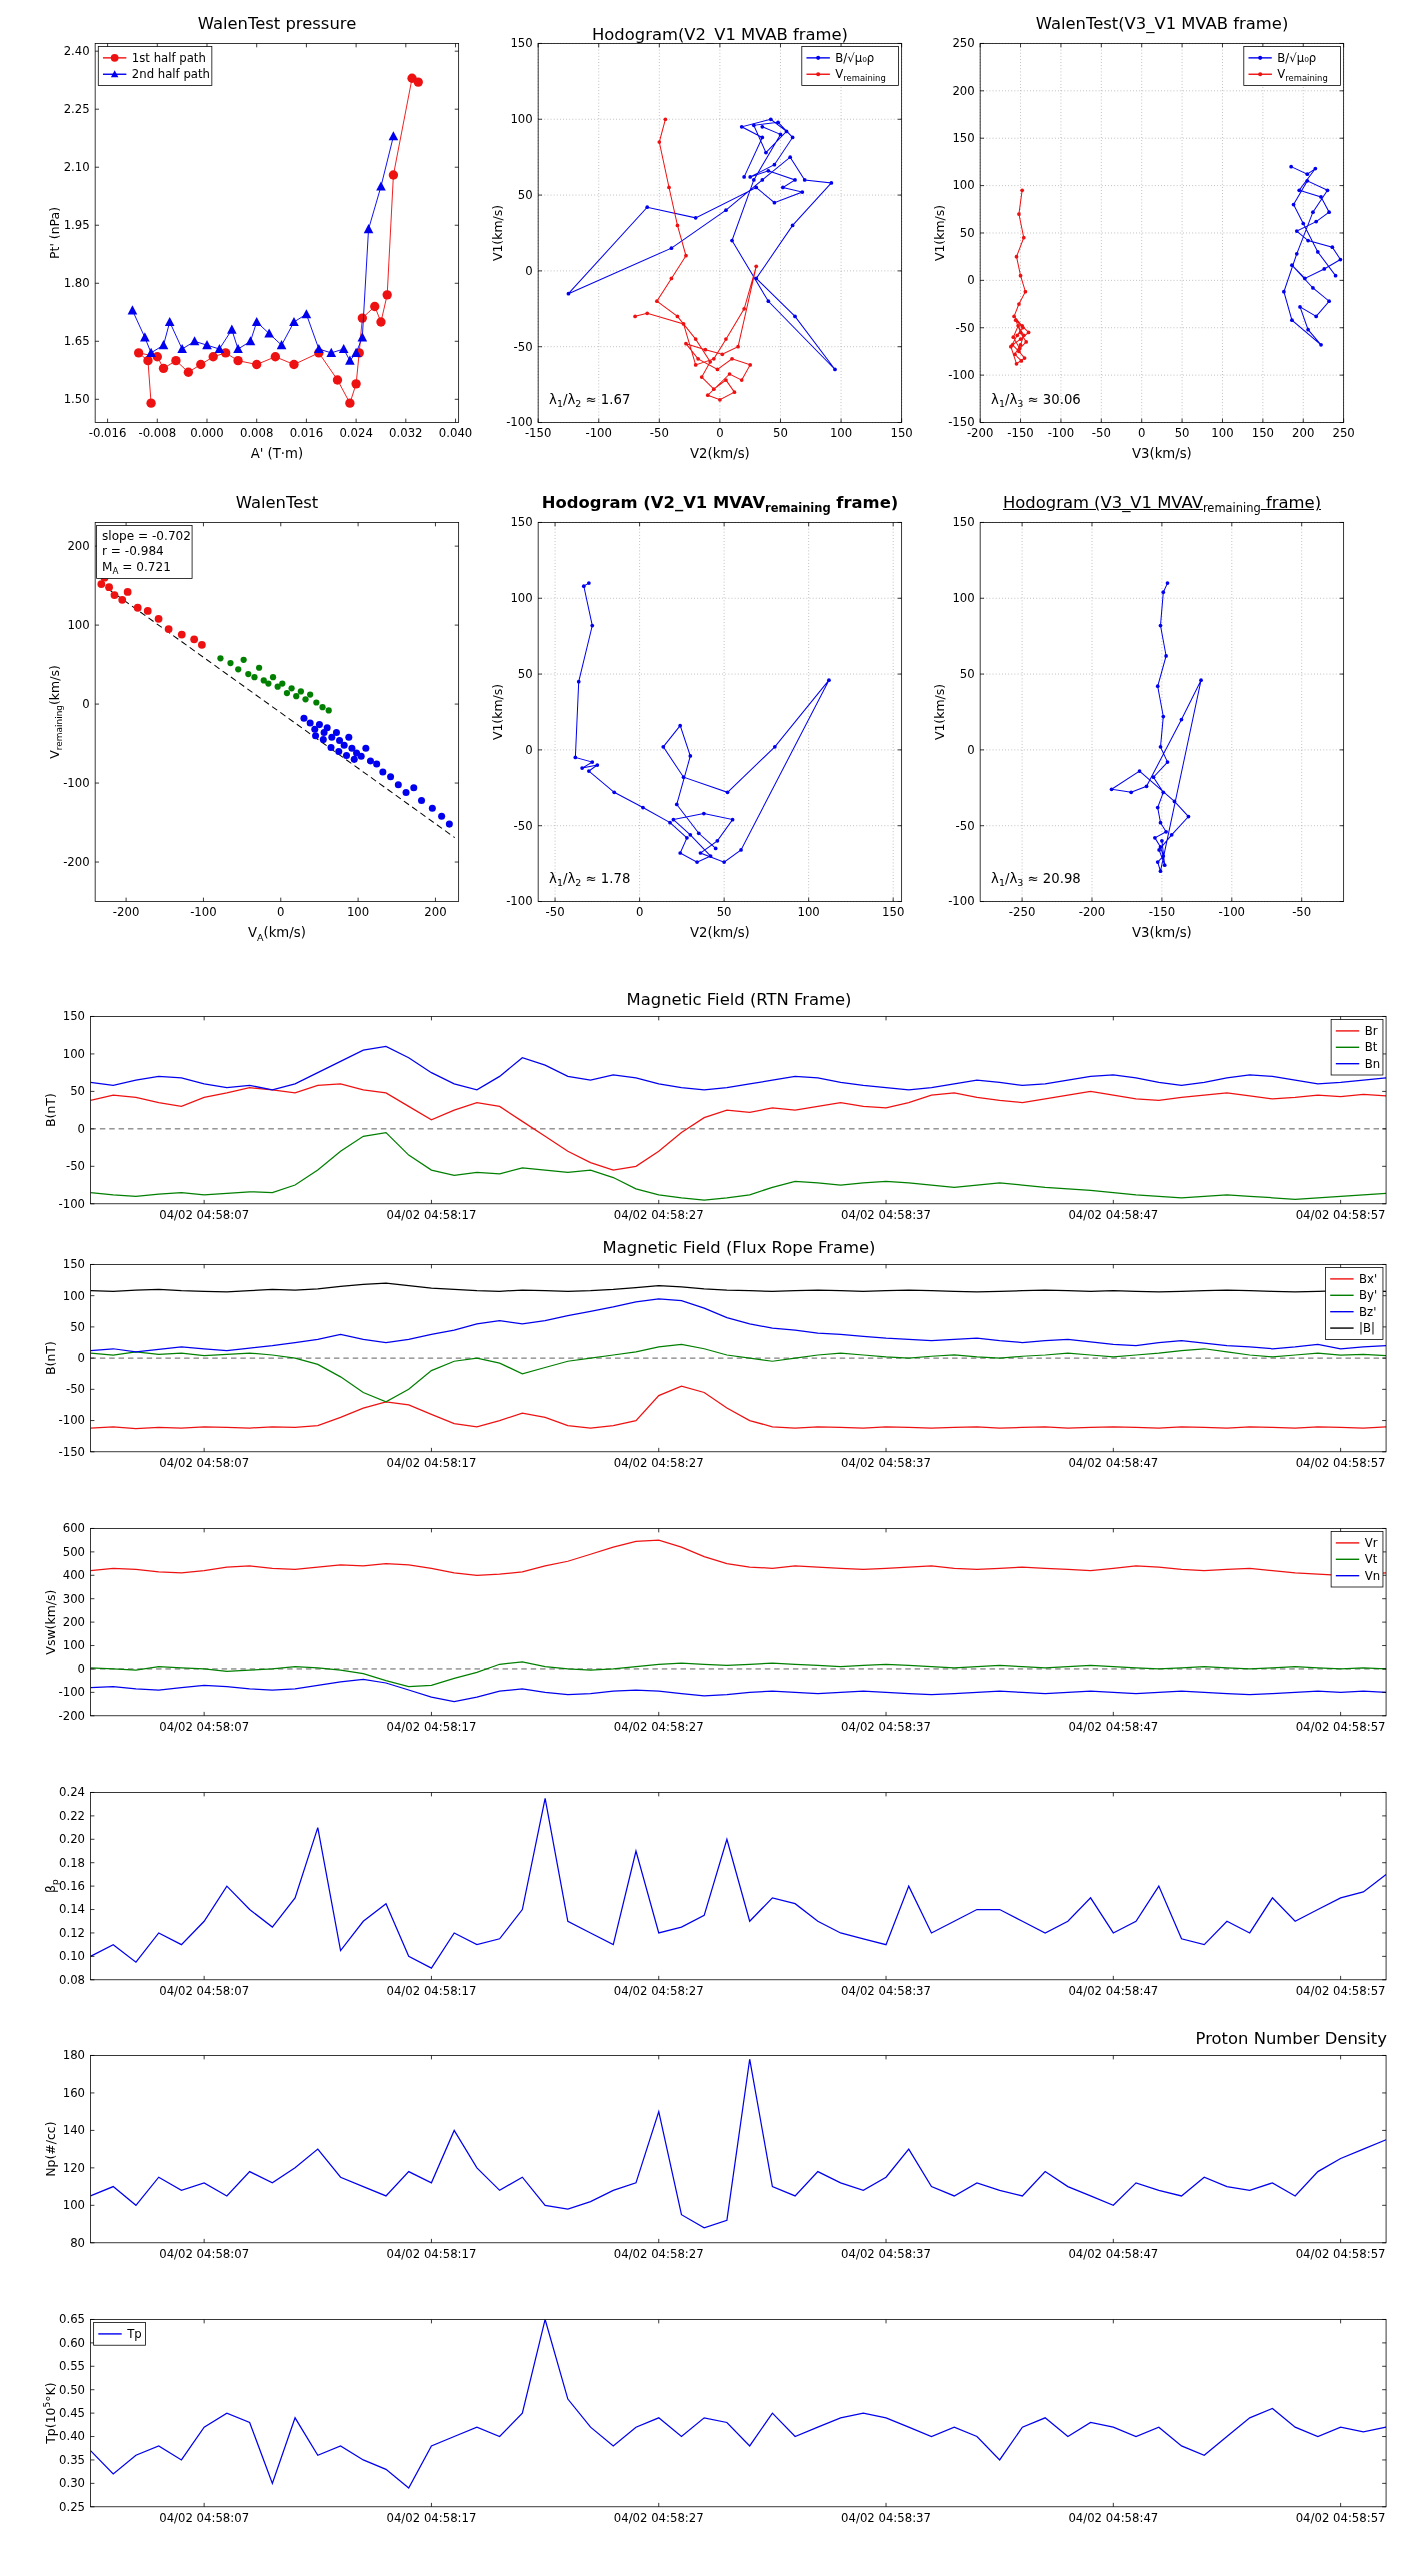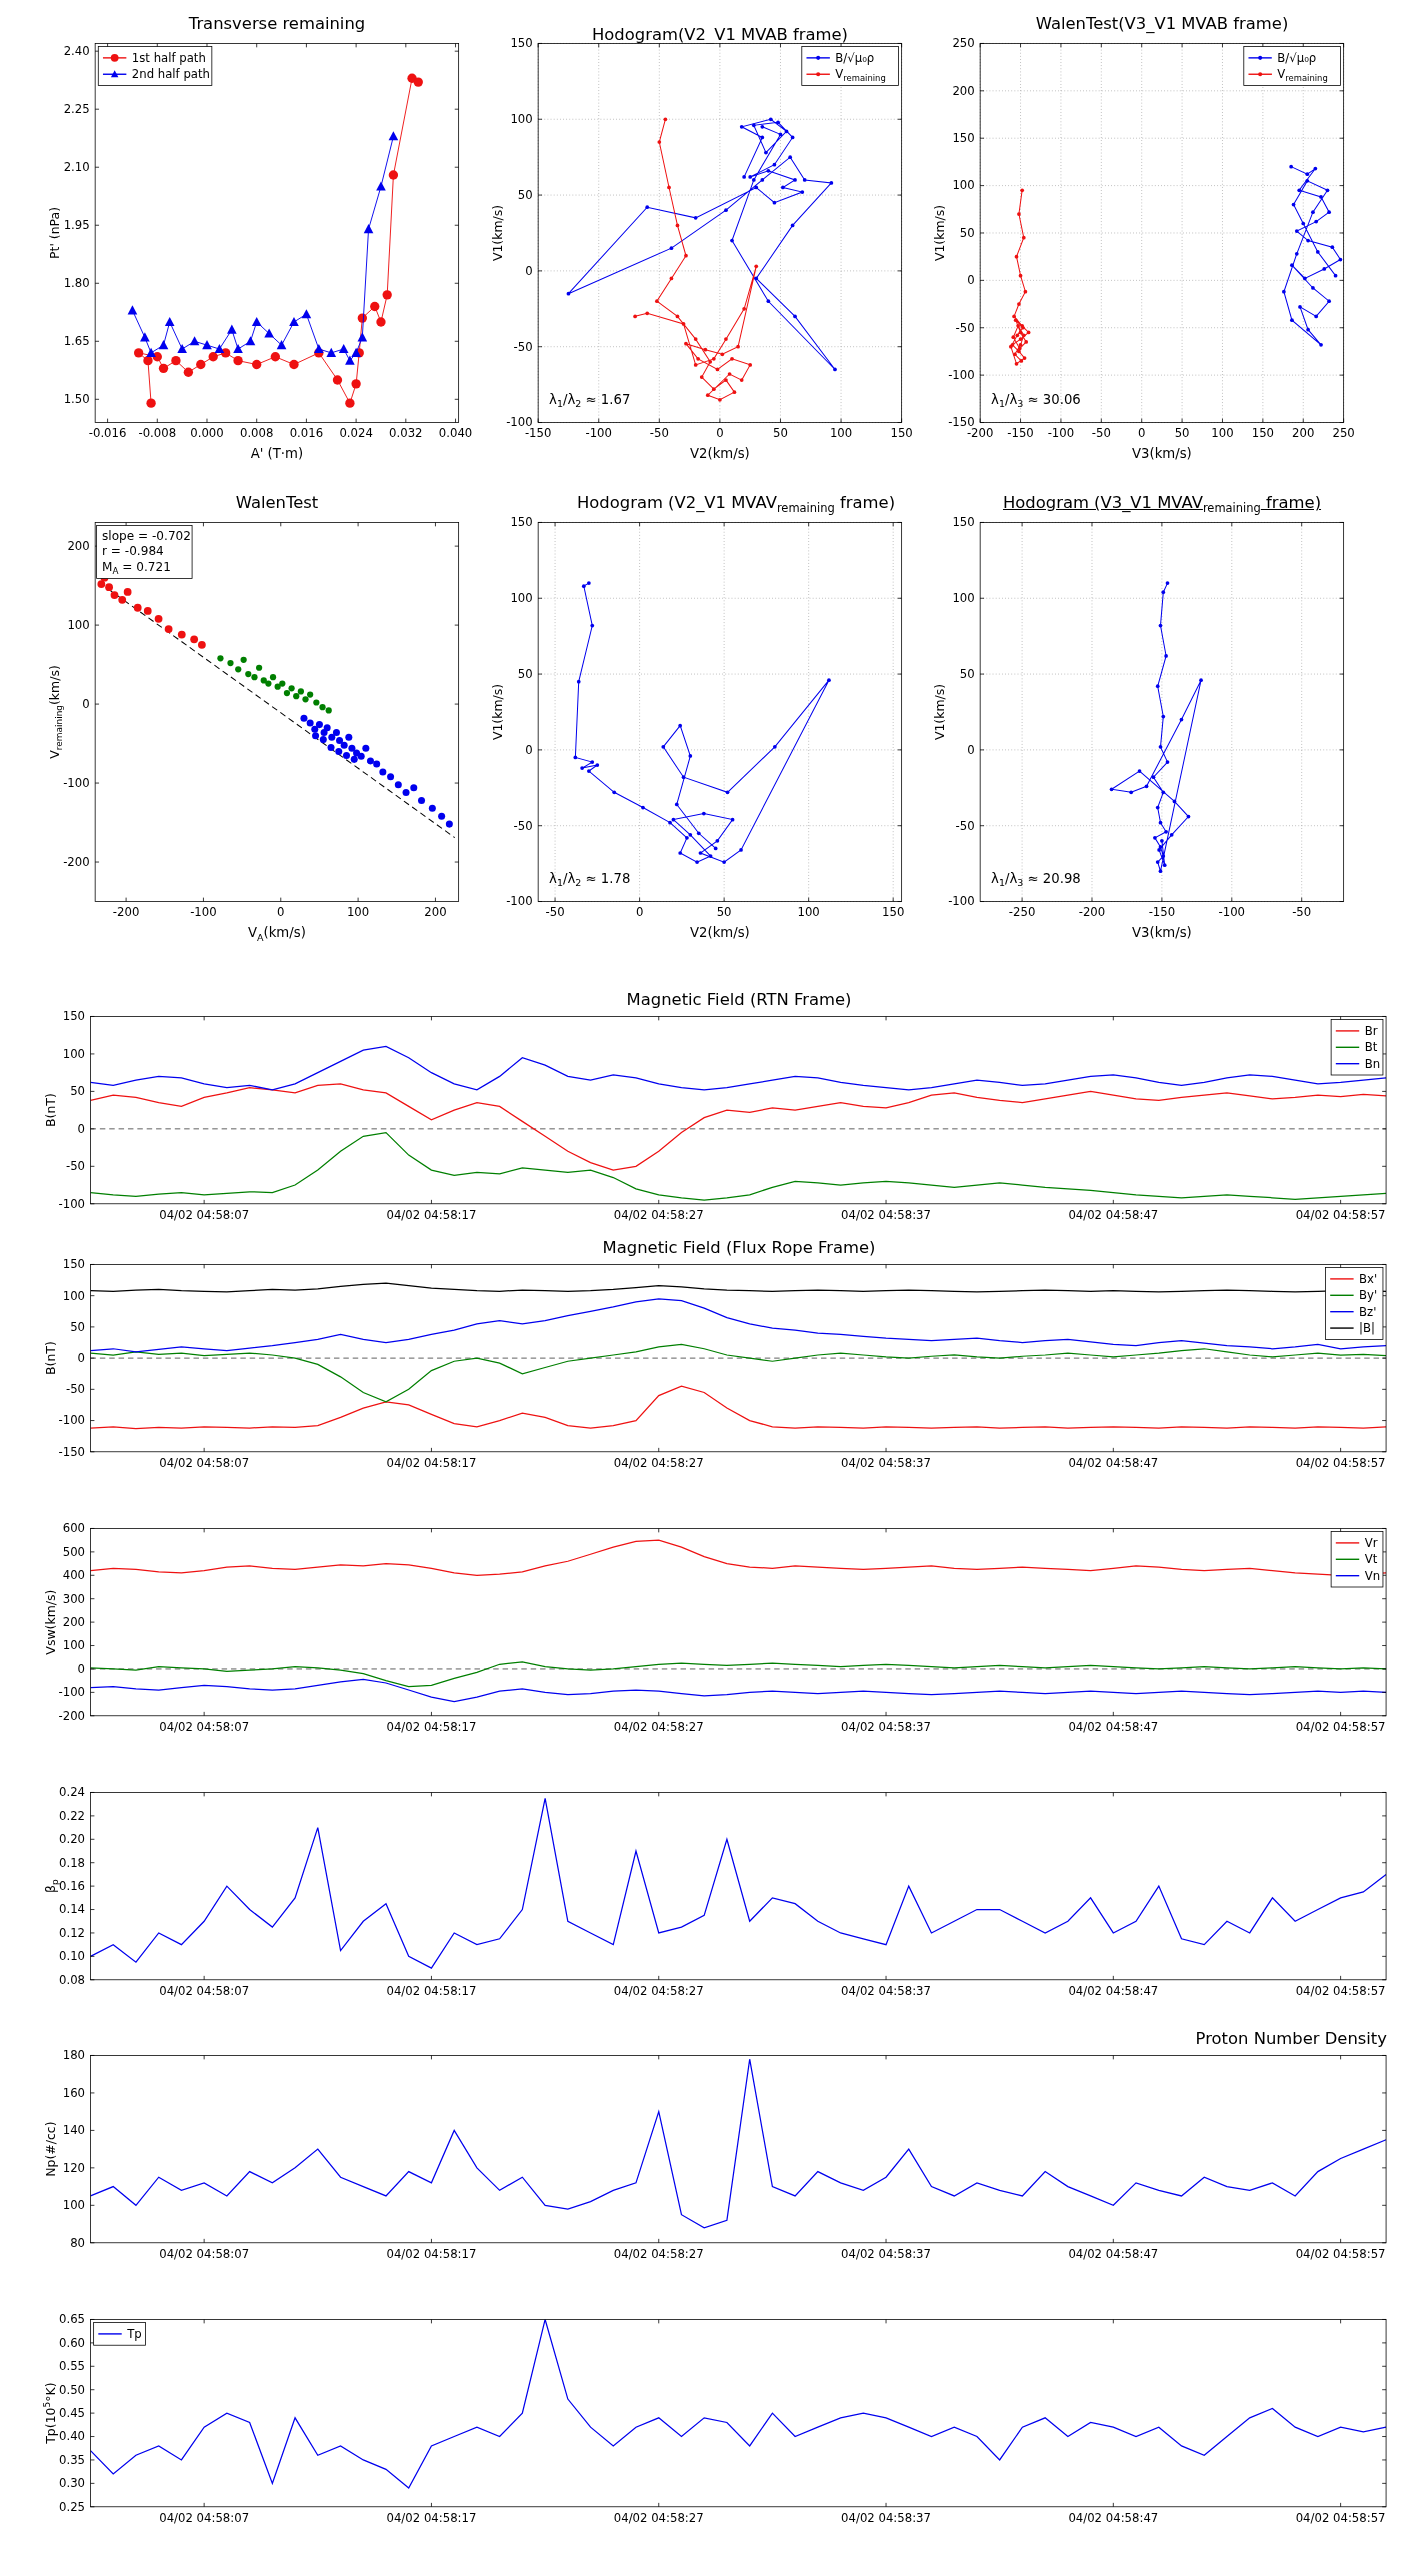--- a/index.html
+++ b/index.html
@@ -8,21 +8,21 @@
   .chart{position:absolute;}
   .chart-title{position:absolute;top:4.7px;text-align:center;font-size:16.4px;color:#000;white-space:nowrap;}
   .chart svg{position:absolute;top:0;left:0;overflow:visible;font-family:"DejaVu Sans",sans-serif;}
   sub,sup{font-size:70%;}
 </style>
 </head>
 <body>
 
 <div class="fig">
   <div class="chart" style="left:39px;top:9.4px;width:429px;height:462px">
-    <div class="chart-title" style="left: 56px; width: 364px;">Transverse remaining</div>
+    <div class="chart-title" style="left: 56px; width: 364px;">WalenTest pressure</div>
   <svg width="429" height="462" viewBox="0 0 550 592">
         <defs>
           <clipPath id="clip-transverse-pressure">
             <rect x="72" y="44" width="466" height="486"></rect>
           </clipPath>
         </defs>
         <rect x="72" y="44" width="466" height="486" fill="#ffffff"></rect>
         <g clip-path="url(#clip-transverse-pressure)">
           <polyline points="143.7,505.2 139.7,450.7 127.8,440.7 151.7,445.7 159.6,460.6 175.6,450.7 191.5,465.5 207.4,455.6 223.4,445.7 239.3,440.7 255.2,450.7 279.1,455.6 303.0,445.7 326.9,455.6 358.8,440.7 382.7,475.4 398.6,505.2 406.6,480.4 410.5,440.7 414.5,396.1 430.5,381.2 438.4,401.1 446.4,366.3 454.4,212.6 478.3,88.6 486.2,93.6" fill="none" stroke="#ee1111" stroke-width="1.2"></polyline>
           <circle cx="143.69230769230768" cy="505.204081632653" r="6" fill="#ee1111"></circle>
@@ -554,21 +554,21 @@
         <text x="65" y="79.375" text-anchor="end" font-size="15" fill="#000">200</text>
         <text x="305" y="576" text-anchor="middle" font-size="17" fill="#000"><tspan dy="0.00" font-size="17.0">V</tspan><tspan dy="4.25" font-size="12.2">A</tspan><tspan dy="-4.25" font-size="17.0">(km/s)</tspan></text>
         <text transform="translate(26,287) rotate(-90)" text-anchor="middle" font-size="16" fill="#000"><tspan dy="0.00" font-size="16.0">V</tspan><tspan dy="4.00" font-size="11.5">remaining</tspan><tspan dy="-4.00" font-size="16.0">(km/s)</tspan></text>
         <rect x="73.864" y="47.888" width="122.39999999999999" height="68" fill="#ffffff" stroke="#000" stroke-width="1"></rect>
         <text x="80.864" y="65.888" font-size="15.5" fill="#000"><tspan dy="0.00" font-size="15.5">slope = -0.702</tspan></text>
         <text x="80.864" y="85.888" font-size="15.5" fill="#000"><tspan dy="0.00" font-size="15.5">r = -0.984</tspan></text>
         <text x="80.864" y="105.888" font-size="15.5" fill="#000"><tspan dy="0.00" font-size="15.5">M</tspan><tspan dy="3.88" font-size="11.2">A</tspan><tspan dy="-3.88" font-size="15.5"> = 0.721</tspan></text>
       </svg>
     </div>
   <div class="chart" style="left:482px;top:488px;width:429px;height:462px">
-    <div class="chart-title" style="left: 72px; width: 364px;">Hodogram (V2_V1 MVAV<sub>remaining</sub> frame)</div>
+    <div class="chart-title" style="left: 56px; width: 364px; font-weight: bold;">Hodogram (V2_V1 MVAV<sub>remaining</sub> frame)</div>
   <svg width="429" height="462" viewBox="0 0 550 592">
         <defs>
           <clipPath id="clip-hodogram-v2v1-mvav">
             <rect x="72" y="44" width="466" height="486"></rect>
           </clipPath>
         </defs>
         <rect x="72" y="44" width="466" height="486" fill="#ffffff"></rect>
         <line x1="93.67441860465117" y1="44" x2="93.67441860465117" y2="530" stroke="#9a9a9a" stroke-width="1" stroke-dasharray="1,3"></line>
         <line x1="202.04651162790697" y1="44" x2="202.04651162790697" y2="530" stroke="#9a9a9a" stroke-width="1" stroke-dasharray="1,3"></line>
         <line x1="310.4186046511628" y1="44" x2="310.4186046511628" y2="530" stroke="#9a9a9a" stroke-width="1" stroke-dasharray="1,3"></line>

